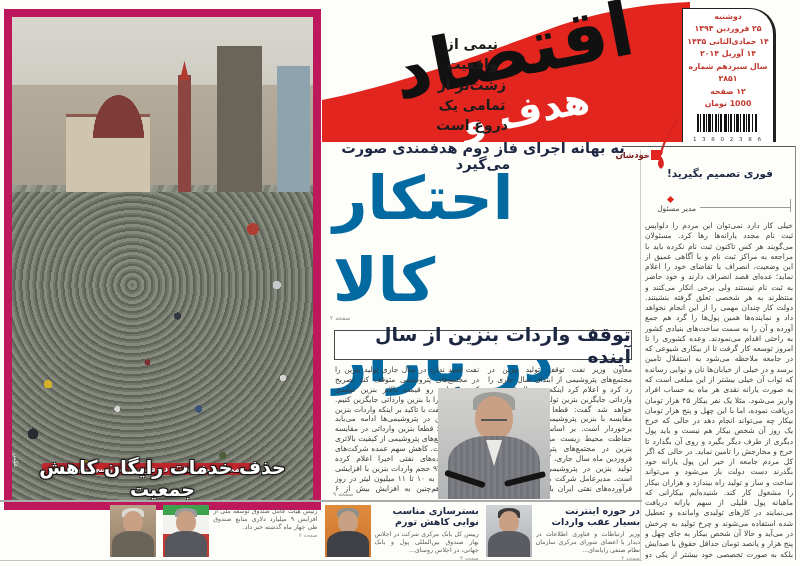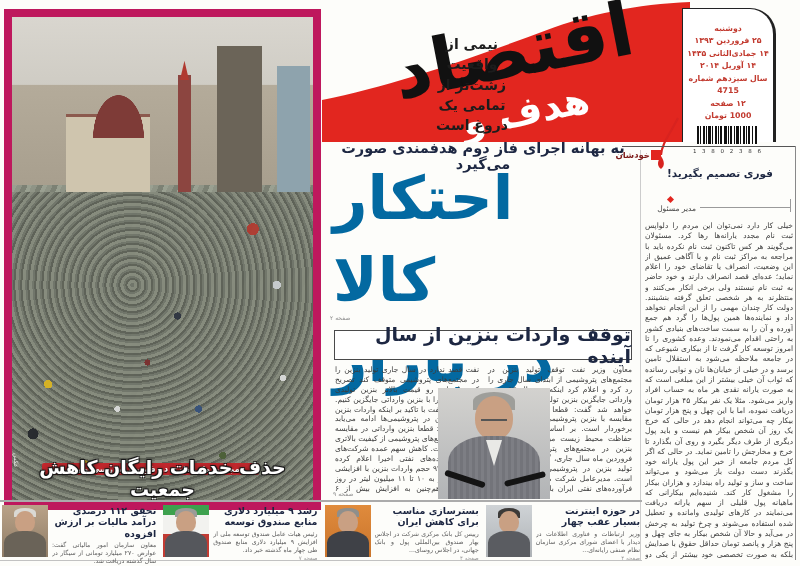--- a/index.html
+++ b/index.html
@@ -50,21 +50,21 @@
   .photo-credit{position:absolute;left:1px;bottom:34px;color:#fff;font-size:6px;writing-mode:vertical-rl;opacity:.85;}
 
   
   .masthead{left:322px;top:0;width:368px;height:142px;}
   .slogan{left:420px;top:34px;width:104px;text-align:center;font-size:14px;font-weight:bold;color:#1c1c1c;line-height:1.45;}
   .flourish{left:651px;top:116px;width:32px;height:58px;}
 
   
   .datebox{left:682px;top:8px;width:94px;height:134px;border:1.5px solid #222;border-bottom:none;
       border-right-width:3px;border-radius:0 26px 0 0;box-sizing:border-box;background:#fff;
-      text-align:center;padding-top:14px;}
+      text-align:center;padding-top:2px;}
   .datebox .dl{font-size:7.8px;color:#c23a2f;font-weight:bold;line-height:1.6;}
   .barcode{margin-top:3px;}
   .bdigits{font-size:5.5px;color:#333;letter-spacing:2px;direction:ltr;}
 
   
   .kicker{left:335px;top:140px;width:296px;text-align:center;font-size:14.5px;font-weight:800;color:#1d2742;}
   .lead-h{left:333px;top:157px;width:298px;text-align:left;color:#0369a1;font-weight:900;}
   .lead-h .l1{font-size:60px;line-height:82px;letter-spacing:-2px;}
   .lead-h .l2{font-size:60px;line-height:78px;letter-spacing:-2px;}
   .tinyref{font-size:6px;color:#8b8b8b;}
@@ -157,21 +157,21 @@
   <svg class="abs flourish" viewBox="0 0 32 58">
     <path d="M27,2 C19,18 11,27 10,39" stroke="#d8231f" stroke-width="2.2" fill="none"></path>
     <path d="M10,40 C6.5,45 5.5,49.5 10,53 C14.5,49.5 13,44.5 10,40 Z" fill="#d8231f"></path>
   </svg>
 
   <div class="abs datebox">
     <div class="dl">دوشنبه</div>
     <div class="dl">۲۵ فروردین ۱۳۹۳</div>
     <div class="dl">۱۴ جمادی‌الثانی ۱۴۳۵</div>
     <div class="dl">۱۴ آوریل ۲۰۱۴</div>
-    <div class="dl">سال سیزدهم شماره 4715</div>
+    <div class="dl">سال سیزدهم شماره ۲۸۵۱</div>
     <div class="dl">۱۲ صفحه</div>
     <div class="dl">1000 تومان</div>
     <svg class="barcode" width="62" height="18" viewBox="0 0 62 18">
       <g fill="#111">
         <rect x="0" y="0" width="2" height="18"></rect>
           <rect x="3" y="0" width="1" height="18"></rect>
         <rect x="6" y="0" width="2" height="18"></rect>
           <rect x="9" y="0" width="1" height="18"></rect>
         <rect x="11" y="0" width="3" height="18"></rect>
           <rect x="15" y="0" width="1" height="18"></rect>
@@ -231,73 +231,61 @@
   <div class="abs ed-body">خیلی کار دارد نمی‌توان این مردم را دلواپس ثبت نام مجدد یارانه‌ها رها کرد. مسئولان می‌گویند هر کس تاکنون ثبت نام نکرده باید با مراجعه به مراکز ثبت نام و با آگاهی عمیق از این وضعیت، انصراف یا تقاضای خود را اعلام نماید؛ عده‌ای قصد انصراف دارند و خود حاضر به ثبت نام نیستند ولی برخی انکار می‌کنند و منتظرند به هر شخصی تعلق گرفته بنشینند. دولت کار چندان مهمی را از این انجام نخواهد داد و نماینده‌ها همین پول‌ها را گرد هم جمع آورده و آن را به سمت ساخت‌های بنیادی کشور به راحتی اقدام می‌نمودند. وعده کشوری را تا امروز توسعه کار گرفت تا از بیکاری شیوعی که در جامعه ملاحظه می‌شود به استقلال تامین برسد و در خیلی از خیابان‌ها نان و نوایی رسانده که ثواب آن خیلی بیشتر از این مبلغی است که به صورت یارانه نقدی هر ماه به حساب افراد واریز می‌شود. مثلا یک نفر بیکار ۴۵ هزار تومان دریافت نموده، اما با این چهل و پنج هزار تومان بیکار چه می‌تواند انجام دهد در حالی که خرج یک روز آن شخص بیکار هم نیست و باید پول دیگری از طرف دیگر بگیرد و روی آن بگذارد تا خرج و مخارجش را تامین نماید. در حالی که اگر کل مردم جامعه از خیر این پول یارانه خود بگذرند دست دولت باز می‌شود و می‌تواند ساخت و ساز و تولید راه بیندازد و هزاران بیکار را مشغول کار کند. شنیده‌ایم بیکارانی که ماهیانه پول قلیلی از سهم یارانه دریافت می‌نمایند در کارهای تولیدی وامانده و تعطیل شده استفاده می‌شوند و چرخ تولید به چرخش در می‌آید و حالا آن شخص بیکار به جای چهل و پنج هزار و پانصد تومان حداقل حقوق با صدایش بلکه به صورت تخصصی خود بیشتر از یکی دو میلیون تومان هم بگیرد پس به رشد و شکوفایی بیشتر خود می‌رسد. کل جامعه از مزایای آن بهره‌مند شده و گردیده‌اند و همین را با تولید و عرضه برابر و با بیشتر مبلغ، قیمت کالاها و خدمات خود کاهش نشان خواهد داد و در نتیجه یارانه بگیران قبلی که یارانه‌شان را نگه داشته‌اند هر بار با داشتن وجه کمتری کالای مورد نیاز خود را بیشتر گرفته‌اند که خودشان در خواهند یافت بیکاری چند برابر آن را برداشت خواهند نمود. واقع‌تر این کار بیشتر کاری به ریال ندارد و این هم گفتنی است از امروز را خبر ثبت نام مجدد بگیرند؛ آنها که ثبت نام ننموده‌اند انصراف خود را اعلام نمایند تا مطمئنا هزار ثواب اخروی منفعت نقدی آن را با کاهش قیمت کالاهای تولیدی با استفاده از یارانه تولیدی در جای خود در این دنیا خواهند دید. دیگر کشورهای توسعه یافته از این روش بهره‌مند شدند تا به توسعه یافتگی دست یافتند و حالا دلاری دریافت حاصل می‌کنند و ریالی خرج می‌کنند و سود آن به حساب هر یکشان واریز می‌شود.</div>
 
   <div class="abs hline1"></div>
   <div class="abs hline2"></div>
   <div class="abs bottom">
 
     <div class="bitem">
       <div class="btext">
         <div class="bh">
           <div>در حوزه اینترنت</div>
-          <div>بسیار عقب چهار</div>
+          <div>بسیار عقب واردات</div>
         </div>
         <div class="bb">وزیر ارتباطات و فناوری اطلاعات در دیدار با اعضای شورای مرکزی سازمان نظام صنفی رایانه‌ای...</div>
         <div class="bref">صفحه ۴</div>
       </div>
       <div class="bphoto p-a">
         <div class="bp-hair"></div>
         <div class="bp-head"></div>
         <div class="bp-suit"></div>
       </div>
     </div>
 
     <div class="bitem">
       <div class="btext">
         <div class="bh">
           <div>بسترسازی مناسب</div>
-          <div>برای کاهش ایران</div>
+          <div>نوایی کاهش تورم</div>
         </div>
         <div class="bb">رییس کل بانک مرکزی شرکت در اجلاس بهار صندوق بین‌المللی پول و بانک جهانی، در اجلاس روسای...</div>
         <div class="bref">صفحه ۴</div>
       </div>
       <div class="bphoto p-b">
         <div class="bp-hair"></div>
         <div class="bp-head"></div>
         <div class="bp-suit"></div>
       </div>
     </div>
 
     <div class="bitem">
       <div class="btext">
-        <div class="bh">
-          <div>رشد ۹ میلیارد دلاری</div>
-          <div>منابع صندوق توسعه</div>
-        </div>
         <div class="bb">رئیس هیات عامل صندوق توسعه ملی از افزایش ۹ میلیارد دلاری منابع صندوق طی چهار ماه گذشته خبر داد.</div>
         <div class="bref">صفحه ۷</div>
       </div>
       <div class="bphoto p-c">
         <div class="bp-hair"></div>
         <div class="bp-head"></div>
         <div class="bp-suit"></div>
       </div>
     </div>
 
     <div class="bitem">
-      <div class="btext">
-        <div class="bh">
-          <div>تحقق ۱۱۲ درصدی</div>
-          <div>درآمد مالیات بر ارزش افزوده</div>
-        </div>
-        <div class="bb">معاون سازمان امور مالیاتی گفت: عوارض ۲۷۰ میلیارد تومانی از سیگار در سال گذشته دریافت شد.</div>
-
-      </div>
       <div class="bphoto p-d">
         <div class="bp-hair"></div>
         <div class="bp-head"></div>
         <div class="bp-suit"></div>
       </div>
     </div>
 
   </div>
 </div>
 

